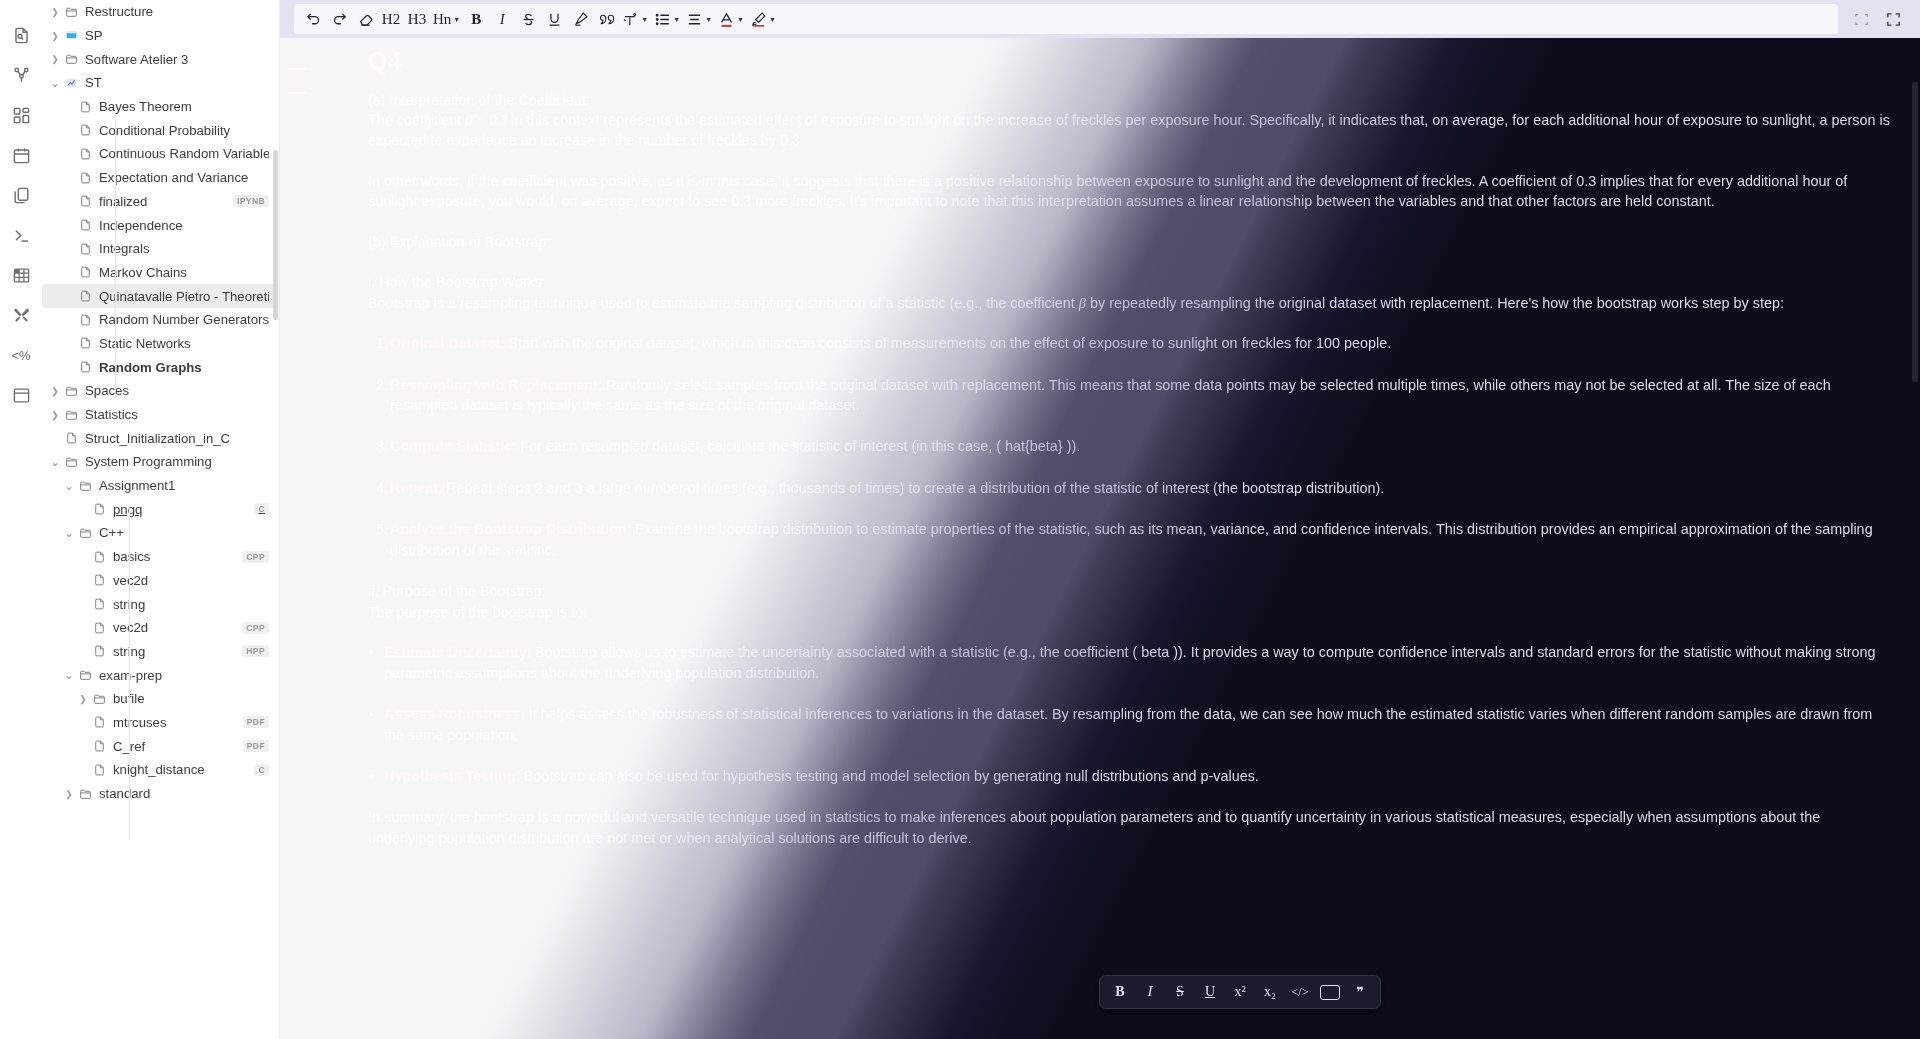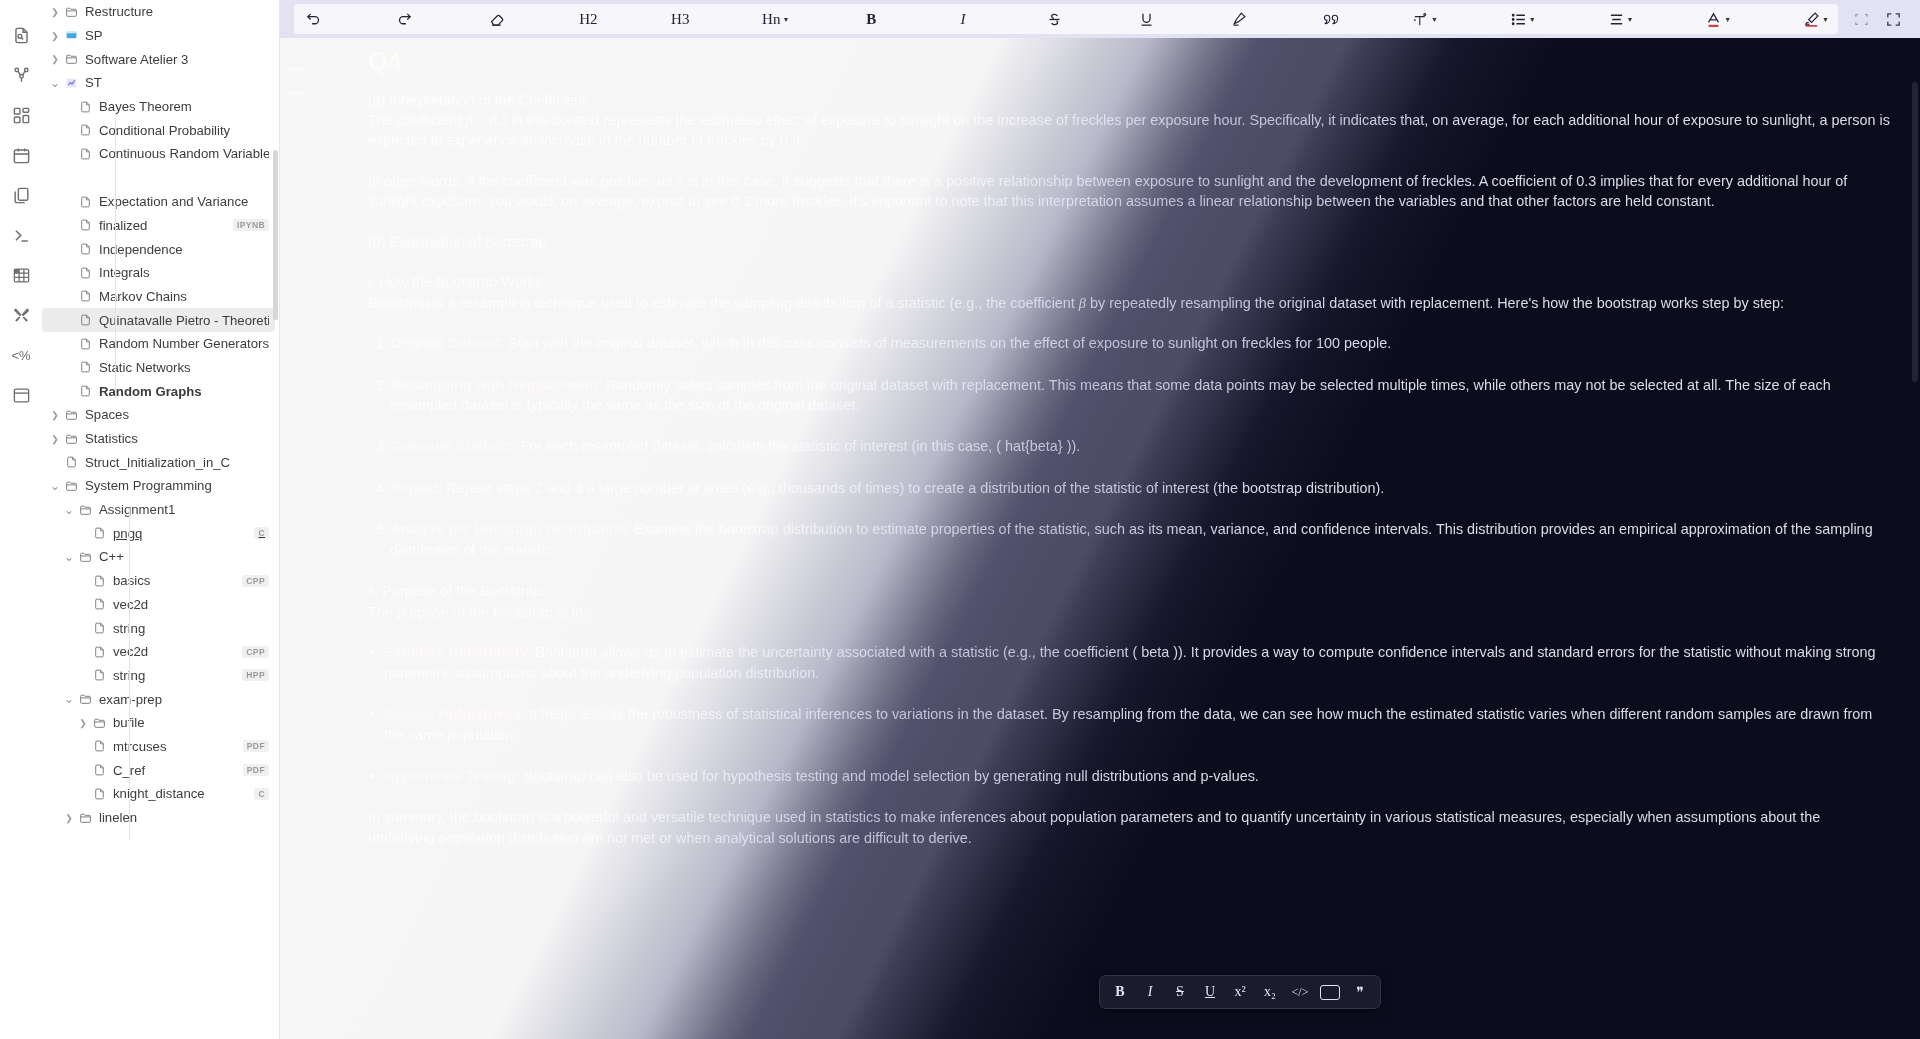--- a/index.html
+++ b/index.html
@@ -124,21 +124,20 @@
     background: #e3e2f3;
     display: flex; align-items: center;
     padding: 0 14px;
     gap: 0px;
     position: relative;
     z-index: 4;
   }
   .tb-inner {
     flex: 1;
     display: flex; align-items: center;
-    justify-content: space-between;
     background: #f7f7fb;
     height: 30px;
     border-radius: 4px;
     padding: 0 6px;
   }
   .tb-btn {
     min-width: 26px; height: 26px;
     display: flex; align-items:center; justify-content:center;
     color: #232336;
     font-size: 14.5px;
@@ -415,21 +414,21 @@
         <div class="row" style="padding-left: 20px;">
           <span class="chev none"></span>
           <span class="ficon">
             <svg viewBox="0 0 24 24" fill="none" stroke="currentColor" stroke-width="1.7">
               <path d="M14 3H7a2 2 0 0 0-2 2v14a2 2 0 0 0 2 2h10a2 2 0 0 0 2-2V8z"></path>
               <path d="M14 3v5h5"></path>
             </svg>
           </span>
           <span class="label">Continuous Random Variables</span>
         </div>
-        <div class="row" style="padding-left: 20px; margin-top: 24px;">
+        <div class="row" style="padding-left: 20px;">
           <span class="chev none"></span>
           <span class="ficon">
             <svg viewBox="0 0 24 24" fill="none" stroke="currentColor" stroke-width="1.7">
               <path d="M14 3H7a2 2 0 0 0-2 2v14a2 2 0 0 0 2 2h10a2 2 0 0 0 2-2V8z"></path>
               <path d="M14 3v5h5"></path>
             </svg>
           </span>
           <span class="label">Expectation and Variance</span>
         </div>
         <div class="row" style="padding-left: 20px;">
@@ -691,21 +690,21 @@
           <span class="badge">C</span>
         </div>
         <div class="row" style="padding-left: 20px;">
           <span class="chev">❯</span>
           <span class="ficon">
             <svg viewBox="0 0 24 24" fill="none" stroke="currentColor" stroke-width="1.7">
               <path d="M3 7a2 2 0 0 1 2-2h4l2 2h8a2 2 0 0 1 2 2v9a2 2 0 0 1-2 2H5a2 2 0 0 1-2-2z"></path>
               <path d="M3 10h18"></path>
             </svg>
           </span>
-          <span class="label">linelen</span>
+          <span class="label">standard</span>
         </div>
         <div class="guide" style="left: 73px; top: 118px; height: 280px; bottom: auto;"></div>
         <div class="guide" style="left: 87px; top: 508px; height: 52px; bottom: auto;"></div>
         <div class="guide" style="left: 87px; top: 555px; height: 145px; bottom: auto;"></div>
         <div class="guide" style="left: 87px; top: 695px; height: 145px; bottom: auto;"></div>
       </div>
     <div class="sb-scroll"></div>
   </div>
 
   <div class="editor">

